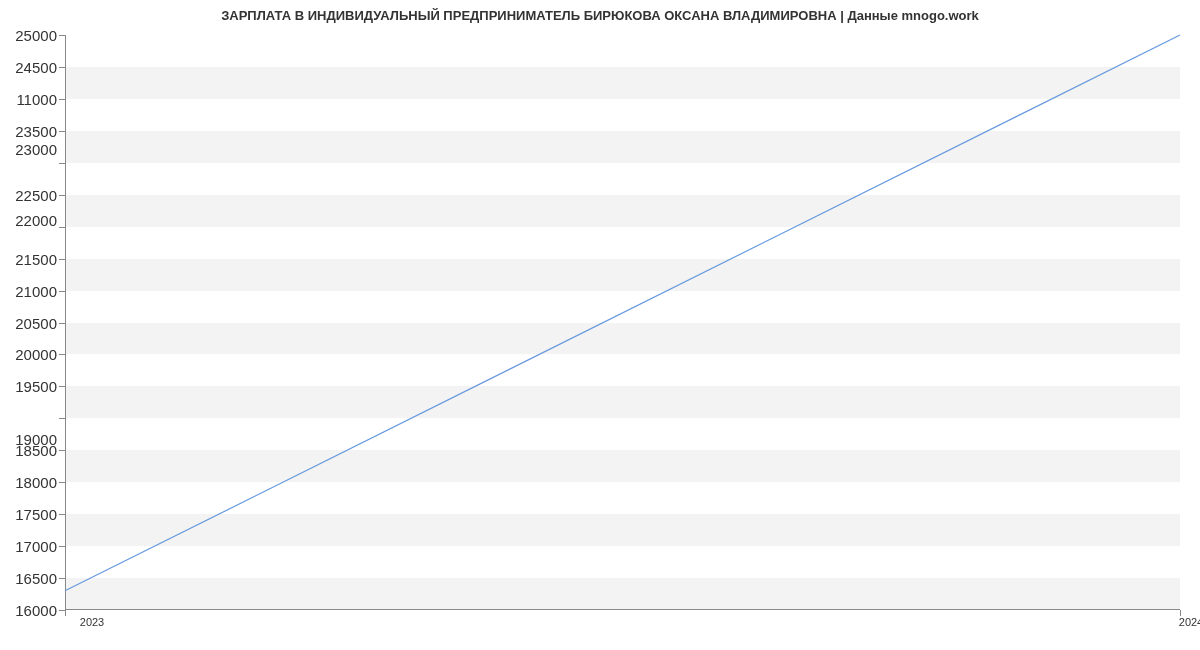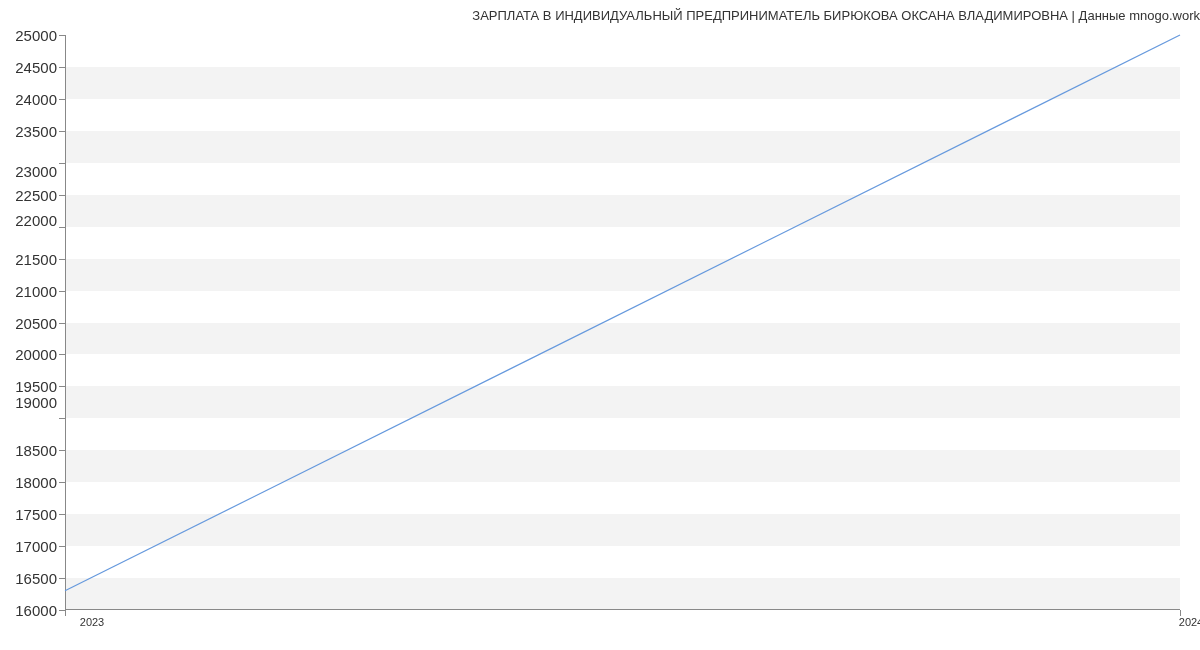--- a/index.html
+++ b/index.html
@@ -1,18 +1,18 @@
 <!DOCTYPE html>
 <html><head>
   <meta charset="utf-8">
   <style>
     * { margin: 0; padding: 0; box-sizing: border-box; }
     body { font-family: Arial, Helvetica, sans-serif; background: #fff; width: 1200px; height: 650px; position: relative; }
     .chart-container { position: absolute; top: 0; left: 0; width: 1200px; height: 650px; }
-    .chart-title { position: absolute; top: 8px; left: 0; width: 100%; text-align: right; font-size: 13px; color: #333; font-weight: normal; }
+    .chart-title { position: absolute; top: 8px; left: 0; width: 100%; text-align: center; font-size: 13px; color: #333; font-weight: bold; }
     .plot-area { position: absolute; left: 65px; top: 35px; width: 1115px; height: 575px; }
     .grid-band { position: absolute; left: 0; width: 100%; background: #f3f3f3; }
     .y-axis-line { position: absolute; left: 0; top: 0; width: 1px; height: 100%; background: #888; }
     .x-axis-line { position: absolute; left: 0; bottom: 0; width: 100%; height: 1px; background: #888; }
     .y-tick { position: absolute; left: -6px; width: 6px; height: 1px; background: #888; }
     .y-tick-label { position: absolute; right: 1143px; text-align: right; font-size: 15px; color: #333; transform: translateY(-50%); white-space: nowrap; }
     .x-tick { position: absolute; bottom: -6px; width: 1px; height: 6px; background: #888; }
     .x-tick-label { position: absolute; top: 616px; font-size: 11px; color: #333; transform: translateX(-50%); margin-left: 27px; }
     .line-svg { position: absolute; left: 0; top: 0; width: 100%; height: 100%; overflow: visible; }
     .data-line { fill: none; stroke: #6699dd; stroke-width: 1.2; }
@@ -65,31 +65,31 @@
         <div class="x-tick" style="left: 1115px;"></div>
       </div>
   </div>
   <div id="y-labels">
       <div class="y-tick-label" style="top: 610px;">16000</div>
       <div class="y-tick-label" style="top: 578.056px;">16500</div>
       <div class="y-tick-label" style="top: 546.111px;">17000</div>
       <div class="y-tick-label" style="top: 514.167px;">17500</div>
       <div class="y-tick-label" style="top: 482.222px;">18000</div>
       <div class="y-tick-label" style="top: 450.278px;">18500</div>
-      <div class="y-tick-label" style="top: 402px;">19000</div>
+      <div class="y-tick-label" style="top: 439px;">19000</div>
       <div class="y-tick-label" style="top: 386.389px;">19500</div>
       <div class="y-tick-label" style="top: 354.444px;">20000</div>
       <div class="y-tick-label" style="top: 322.5px;">20500</div>
       <div class="y-tick-label" style="top: 290.556px;">21000</div>
       <div class="y-tick-label" style="top: 258.611px;">21500</div>
       <div class="y-tick-label" style="top: 220px;">22000</div>
       <div class="y-tick-label" style="top: 194.722px;">22500</div>
-      <div class="y-tick-label" style="top: 171px; text-align: center;">23000</div>
+      <div class="y-tick-label" style="top: 149px; text-align: center;">23000</div>
       <div class="y-tick-label" style="top: 130.833px;">23500</div>
-      <div class="y-tick-label" style="top: 98.8889px;">24000</div>
+      <div class="y-tick-label" style="top: 98.8889px;">11000</div>
       <div class="y-tick-label" style="top: 66.9444px;">24500</div>
       <div class="y-tick-label" style="top: 35px;">25000</div>
     </div>
   <div id="x-labels">
       <div class="x-tick-label" style="left: 65px;">2023</div>
       <div class="x-tick-label" style="left: 1164px;">2024</div>
     </div>
 </div>
 
 </body></html>

